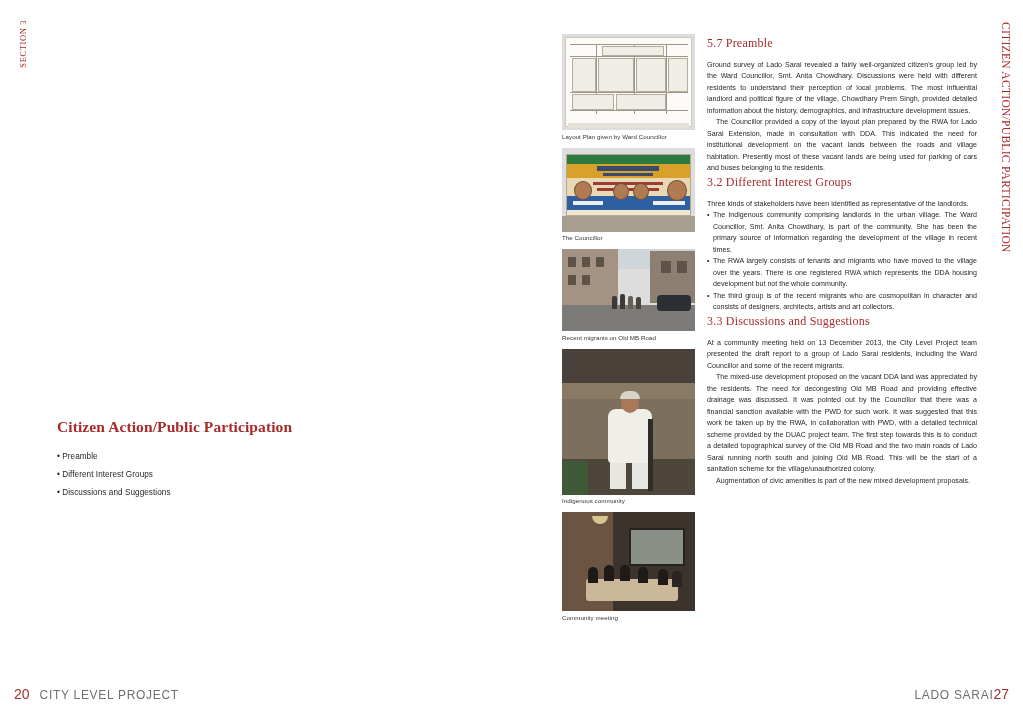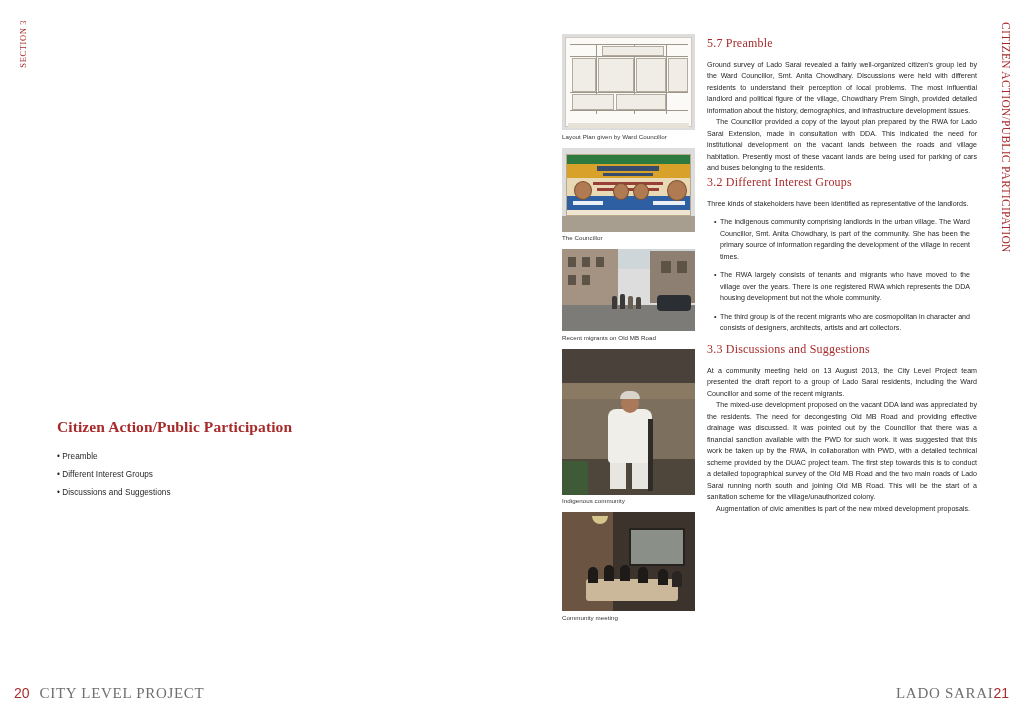--- a/index.html
+++ b/index.html
@@ -68,22 +68,22 @@
     display: flex;
     align-items: baseline;
     gap: 10px;
   }
   .folio {
     font-family: Liberation Sans, sans-serif;
     font-size: 14px;
     color: #a82b2b;
   }
   .footer-label {
-    font-family: Liberation Serif, serif;
-    font-size: 15px;
+    font-family: Liberation Sans, sans-serif;
+    font-size: 12px;
     color: #6f6f6f;
     letter-spacing: 0.7px;
   }
   .footer-right {
     position: absolute;
     right: 14px;
     bottom: 16px;
     display: flex;
     align-items: baseline;
   }
@@ -151,21 +151,21 @@
     margin: 0;
     padding: 0;
     list-style: none;
   }
   ul.bullets li {
     font-size: 7.1px;
     line-height: 1.62;
     text-align: justify;
     padding-left: 6px;
     position: relative;
-    margin: 7px;
+    margin: 0;
   }
   ul.bullets li::before {
     content: "\2022";
     position: absolute;
     left: 0;
     top: 0;
   }
 
   
   .art { position: absolute; inset: 0; }
@@ -370,23 +370,23 @@
 
       <h2 class="sec sec-gap-1">3.2 Different Interest Groups</h2>
       <p class="body">Three kinds of stakeholders have been identified as representative of the landlords.</p>
       <ul class="bullets">
         <li>The indigenous community comprising landlords in the urban village. The Ward Councillor, Smt. Anita Chowdhary, is part of the community. She has been the primary source of information regarding the development of the village in recent times.</li>
         <li>The RWA largely consists of tenants and migrants who have moved to the village over the years. There is one registered RWA which represents the DDA housing development but not the whole community.</li>
         <li>The third group is of the recent migrants who are cosmopolitan in character and consists of designers, architects, artists and art collectors.</li>
       </ul>
 
       <h2 class="sec sec-gap-2">3.3 Discussions and Suggestions</h2>
-      <p class="body">At a community meeting held on 13 August 2013, the City Level Project team presented the draft report to a group of Lado Sarai residents, including the Ward Councillor and some of the recent migrants.</p>
+      <p class="body">At a community meeting held on 13 December 2013, the City Level Project team presented the draft report to a group of Lado Sarai residents, including the Ward Councillor and some of the recent migrants.</p>
       <p class="body indent">The mixed-use development proposed on the vacant DDA land was appreciated by the residents. The need for decongesting Old MB Road and providing effective drainage was discussed. It was pointed out by the Councillor that there was a financial sanction available with the PWD for such work. It was suggested that this work be taken up by the RWA, in collaboration with PWD, with a detailed technical scheme provided by the DUAC project team. The first step towards this is to conduct a detailed topographical survey of the Old MB Road and the two main roads of Lado Sarai running north south and joining Old MB Road. This will be the start of a sanitation scheme for the village/unauthorized colony.</p>
       <p class="body indent">Augmentation of civic amenities is part of the new mixed development proposals.</p>
     </div>
 
     <div class="footer-right">
       <span class="footer-label">LADO SARAI</span>
-      <span class="folio">21</span>
+      <span class="folio">27</span>
     </div>
   </div>
 </div>
 
 </body></html>

